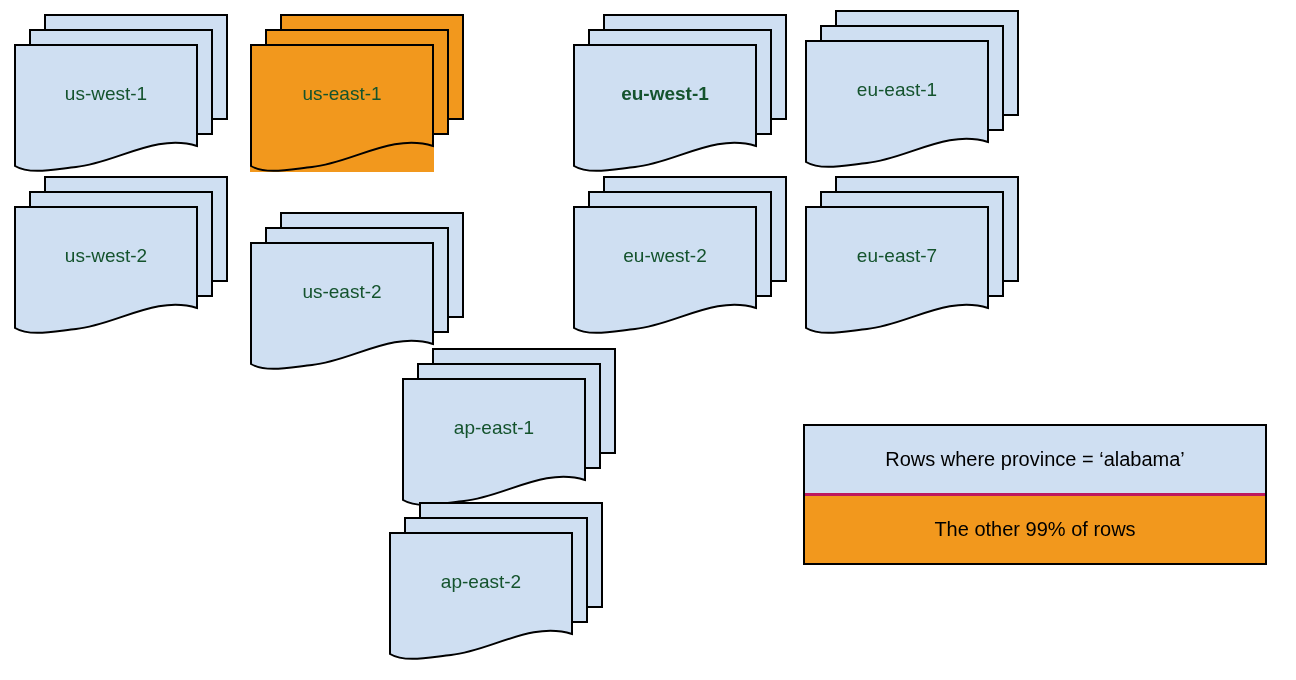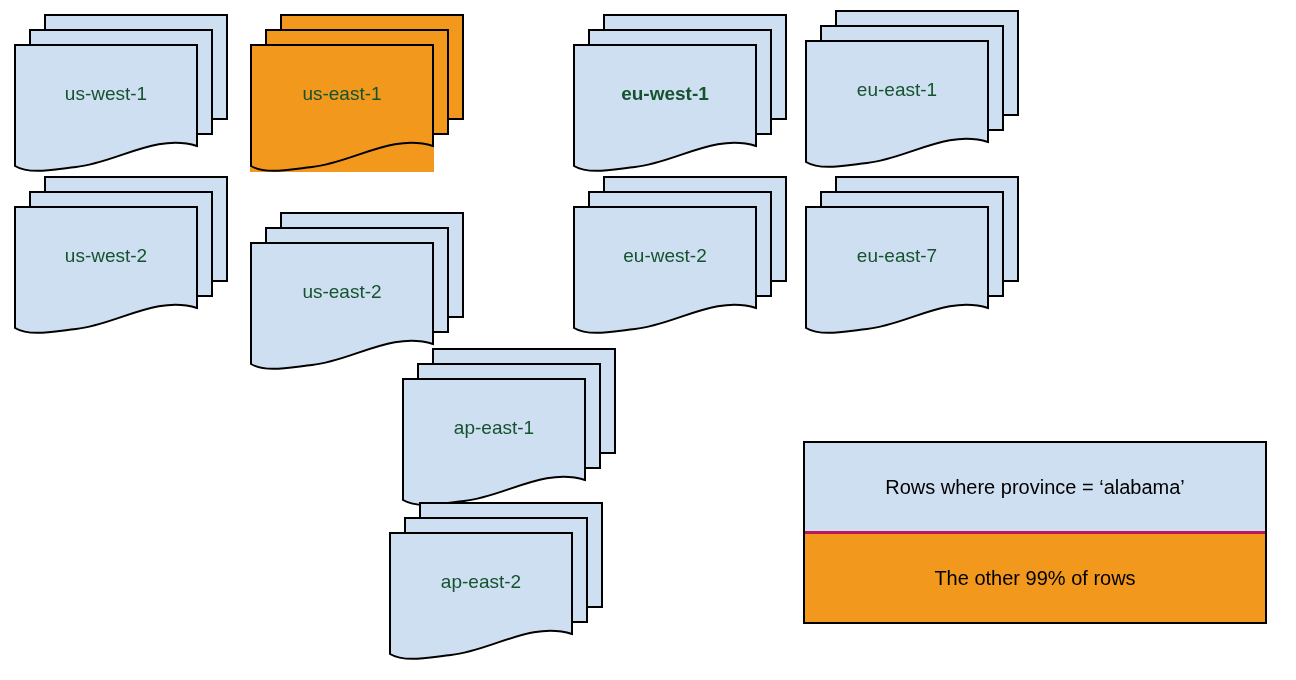--- a/index.html
+++ b/index.html
@@ -58,23 +58,23 @@
     font-size: 19px;
     color: #14532d;
     pointer-events: none;
     text-align: center;
   }
 
   
   .legend {
     position: absolute;
     left: 803px;
-    top: 441px;
+    top: 424px;
     width: 464px;
-    height: 183px;
+    height: 141px;
     box-sizing: border-box;
     border: 2px solid #000;
     display: flex;
     flex-direction: column;
   }
   .legend-row {
     flex: 1;
     display: flex;
     align-items: center;
     justify-content: center;

